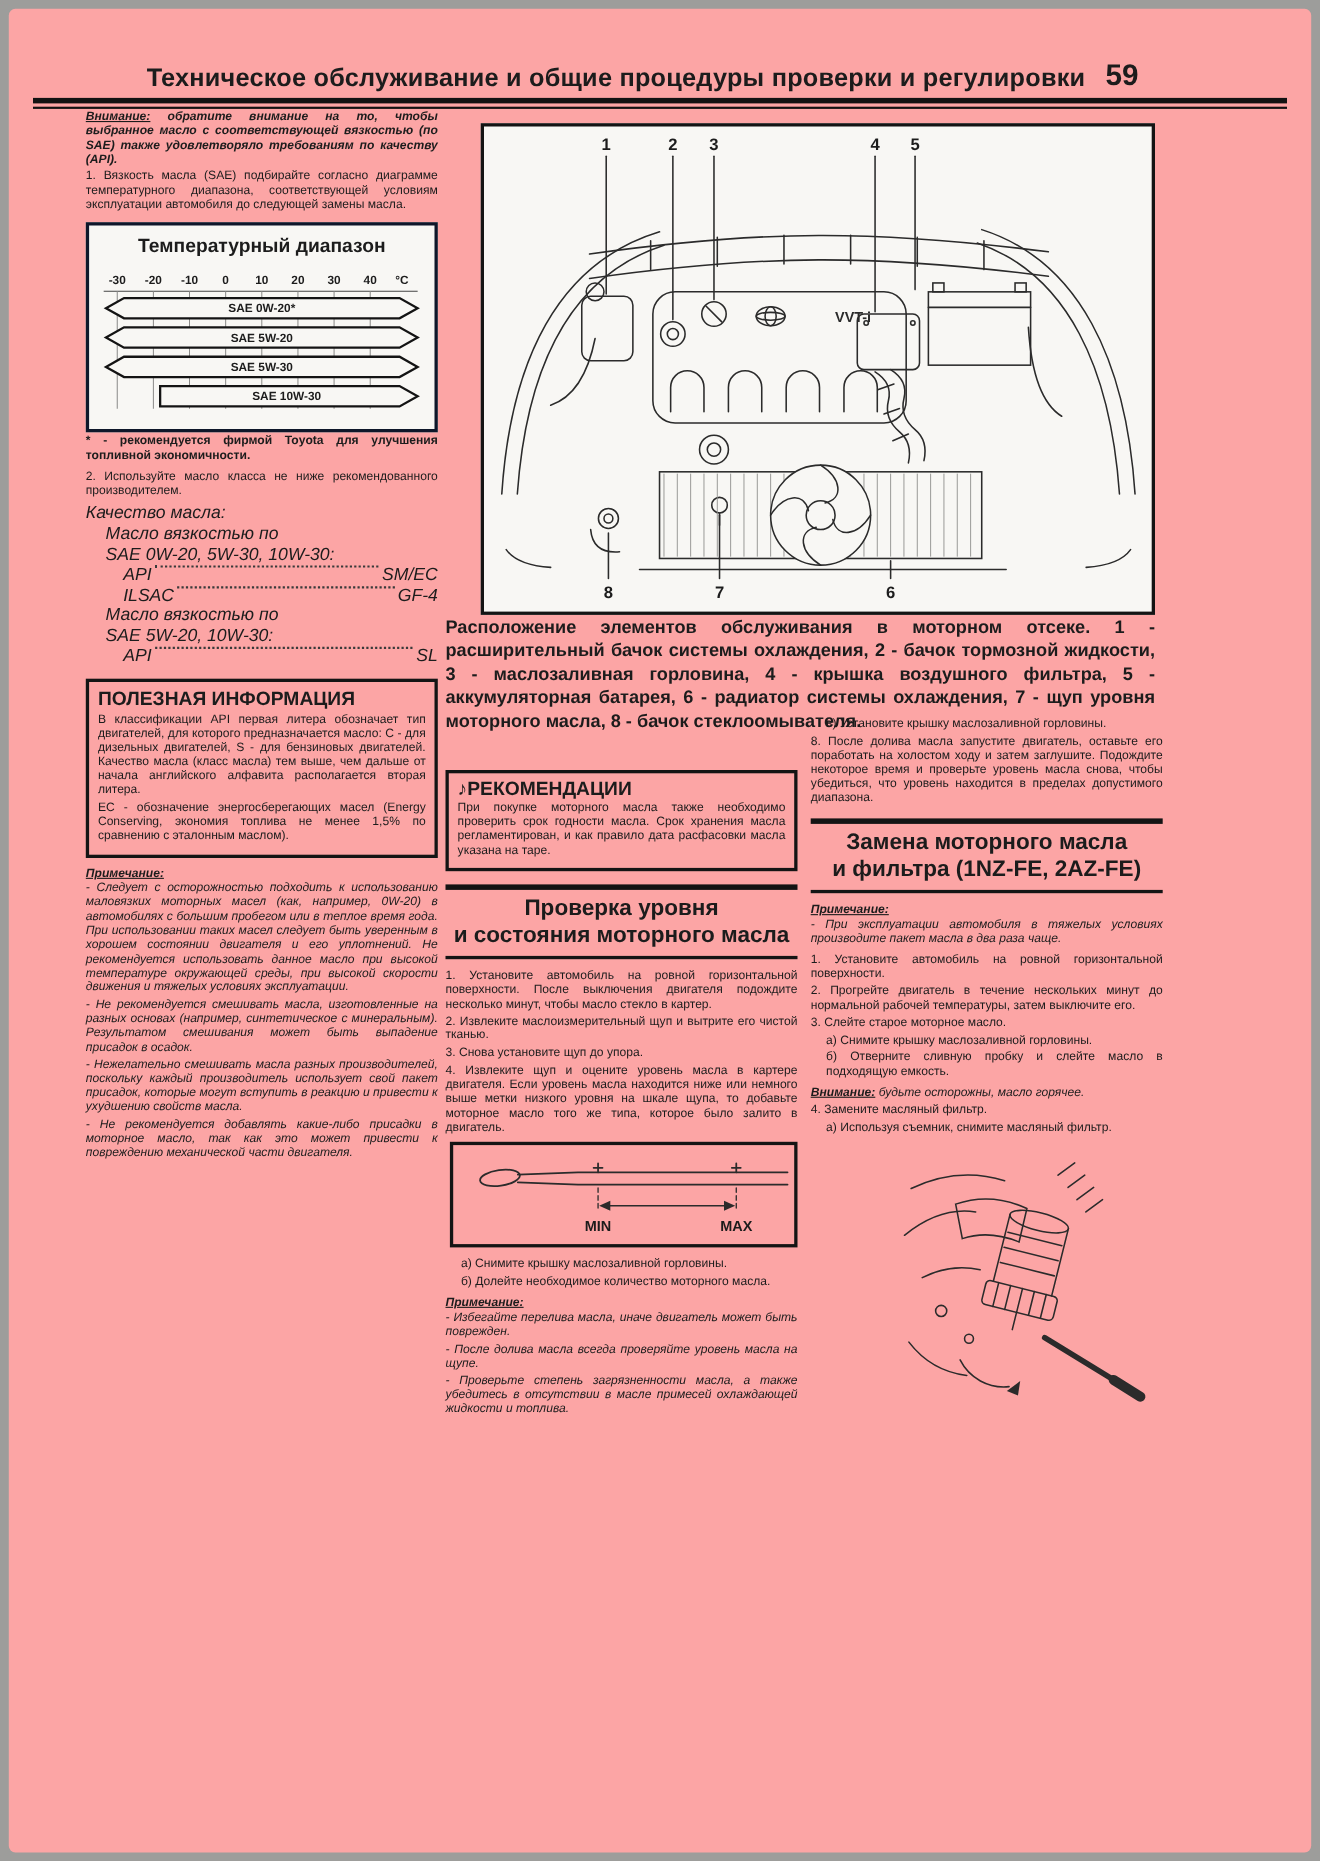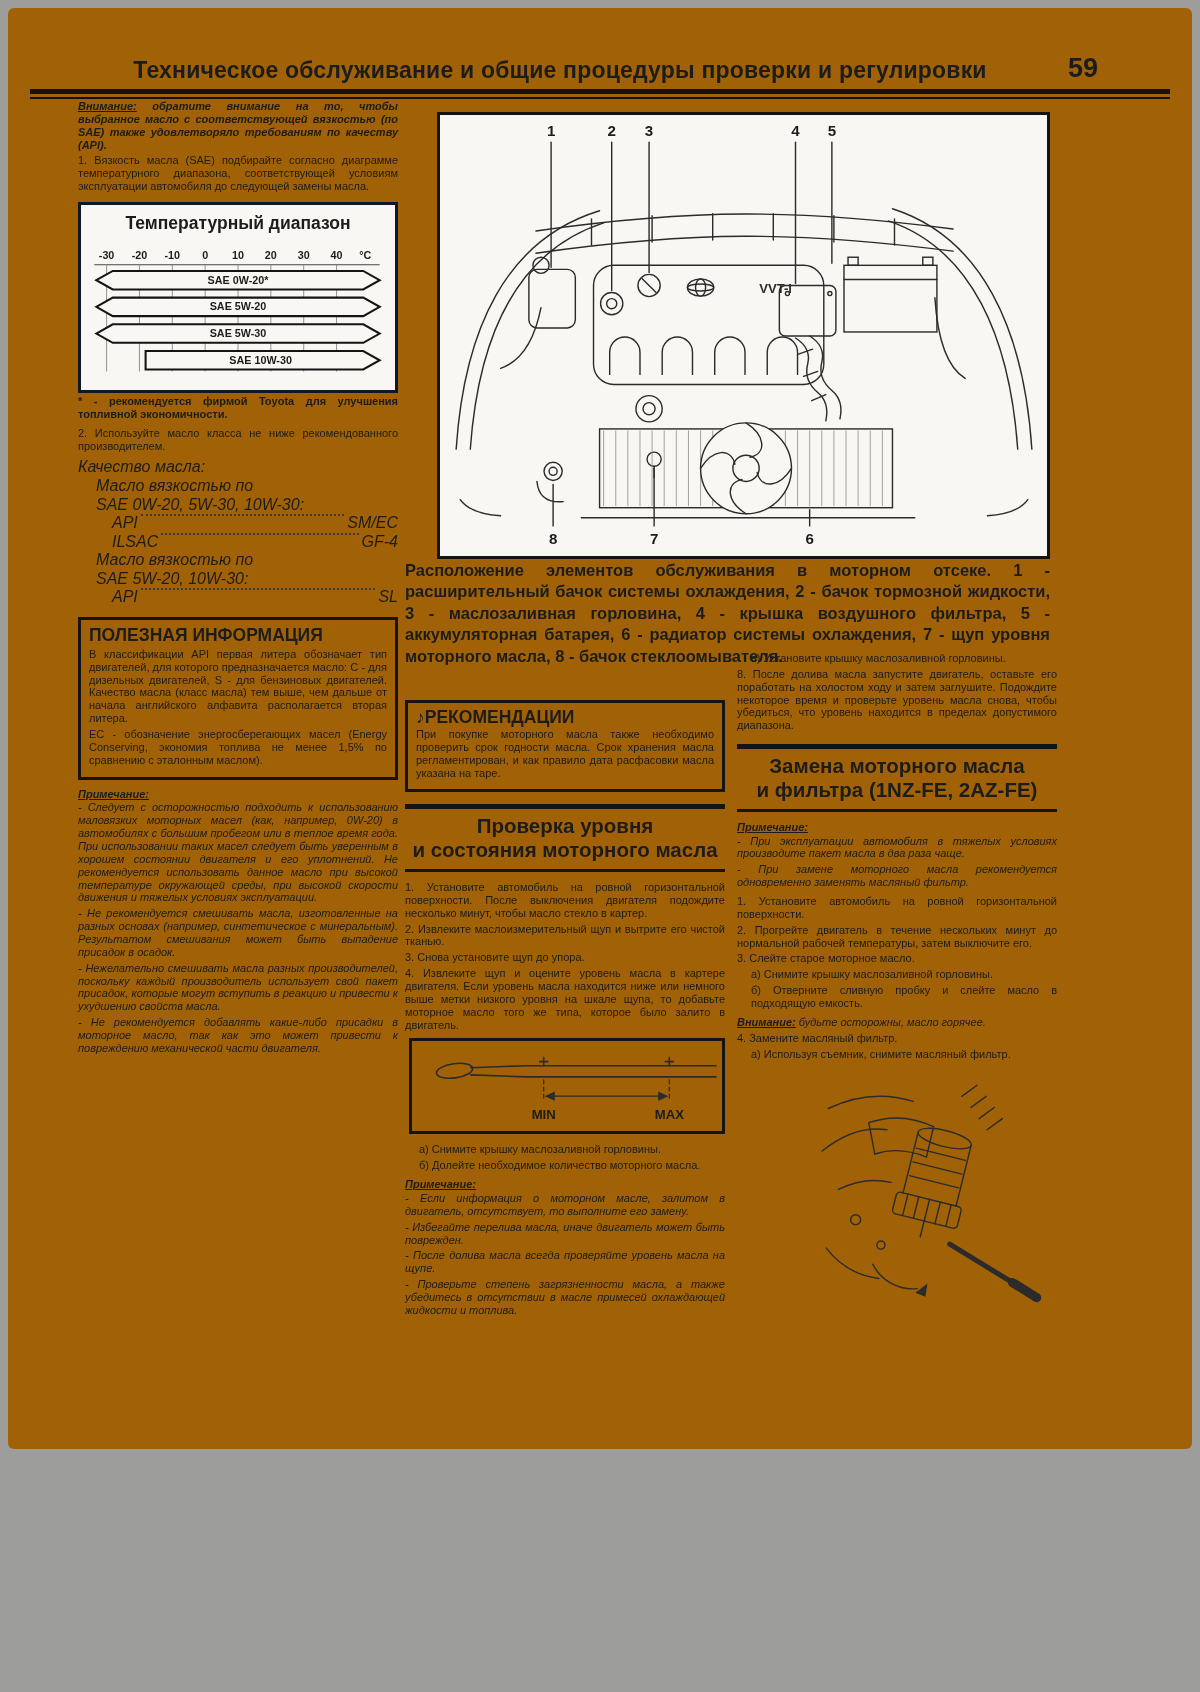--- a/index.html
+++ b/index.html
@@ -4,27 +4,27 @@
 <style>
   html,body{margin:0;padding:0;}
   body{
     width:1200px;height:1692px;
     background:#9d9d9b;
     font-family:"Liberation Sans","DejaVu Sans",sans-serif;
     color:#1c1c1c;
     -webkit-font-smoothing:antialiased;
   }
   .page{
-    position:absolute;left:8px;top:8px;width:1184px;height:1441px;
-    background:#a16207;border-radius:6px;overflow:hidden;
+    position:absolute;left:8px;top:8px;width:1184px;height:1676px;
+    background:#fca5a5;border-radius:6px;overflow:hidden;
   }
   
   .hdr-title{position:absolute;left:52px;top:49px;width:1000px;text-align:center;
     font-weight:bold;font-size:23px;letter-spacing:.2px;}
-  .hdr-num{position:absolute;left:1035px;top:45px;width:80px;text-align:center;
+  .hdr-num{position:absolute;left:972px;top:45px;width:80px;text-align:center;
     font-weight:bold;font-size:27px;}
   .rule-a{position:absolute;left:22px;top:81px;width:1140px;height:5px;background:#121212;}
   .rule-b{position:absolute;left:22px;top:89px;width:1140px;height:2px;background:#121212;}
 
   
   .col{position:absolute;width:320px;}
   .col-left{left:70px;top:92px;}
   .col-mid{left:397px;top:692px;}
   .col-right{left:729px;top:644px;}
 
@@ -282,38 +282,36 @@
           <text x="128" y="75">MIN</text>
           <text x="252" y="75">MAX</text>
         </g>
       </svg>
     </div>
 
     <p class="p ind">а) Снимите крышку маслозаливной горловины.</p>
     <p class="p ind">б) Долейте необходимое количество моторного масла.</p>
 
     <p class="p it b u mt6" style="margin-bottom:1px;">Примечание:</p>
-    <p class="p it">- Если информация о моторном масле, залитом в двигатель, отсутствует, то выполните его замену.</p>
     <p class="p it">- Избегайте перелива масла, иначе двигатель может быть поврежден.</p>
     <p class="p it">- После долива масла всегда проверяйте уровень масла на щупе.</p>
     <p class="p it">- Проверьте степень загрязненности масла, а также убедитесь в отсутствии в масле примесей охлаждающей жидкости и топлива.</p>
   </div>
 
   <div class="col col-right">
     <p class="p ind">в) Установите крышку маслозаливной горловины.</p>
     <p class="p">8. После долива масла запустите двигатель, оставьте его поработать на холостом ходу и затем заглушите. Подождите некоторое время и проверьте уровень масла снова, чтобы убедиться, что уровень находится в пределах допустимого диапазона.</p>
 
     <div class="sec">
       <div>Замена моторного масла</div>
       <div>и фильтра (1NZ-FE, 2AZ-FE)</div>
     </div>
 
     <p class="p it b u" style="margin-bottom:1px;">Примечание:</p>
     <p class="p it">- При эксплуатации автомобиля в тяжелых условиях производите пакет масла в два раза чаще.</p>
-    <p class="p it">- При замене моторного масла рекомендуется одновременно заменять масляный фильтр.</p>
 
     <p class="p mt6">1. Установите автомобиль на ровной горизонтальной поверхности.</p>
     <p class="p">2. Прогрейте двигатель в течение нескольких минут до нормальной рабочей температуры, затем выключите его.</p>
     <p class="p">3. Слейте старое моторное масло.</p>
     <p class="p ind">а) Снимите крышку маслозаливной горловины.</p>
     <p class="p ind">б) Отверните сливную пробку и слейте масло в подходящую емкость.</p>
 
     <p class="p it mt6"><span class="b u">Внимание:</span><span> будьте осторожны, масло горячее.</span></p>
 
     <p class="p">4. Замените масляный фильтр.</p>

